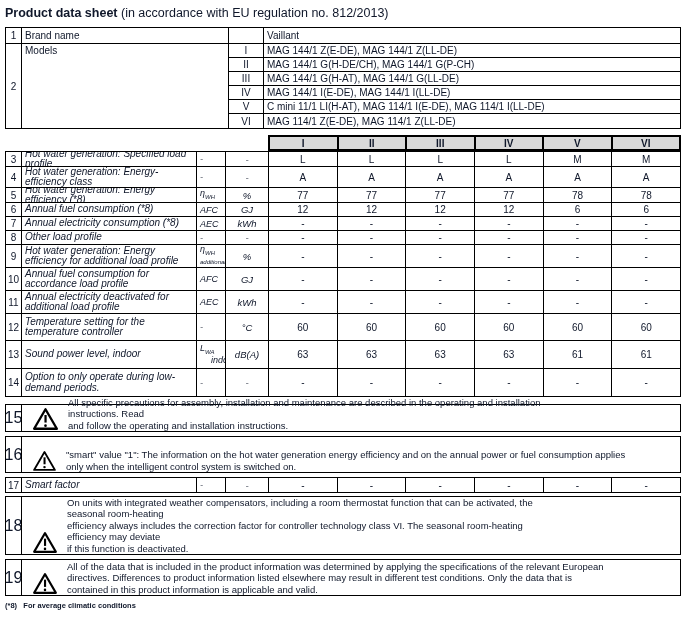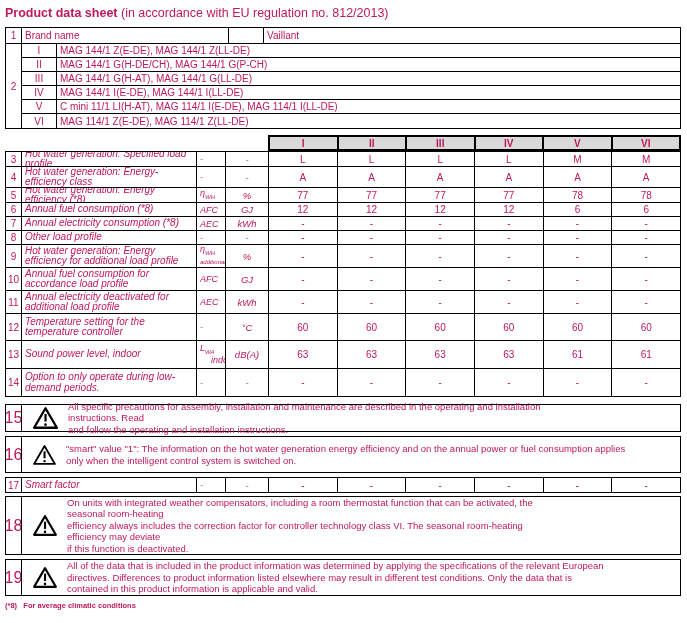--- a/index.html
+++ b/index.html
@@ -1,18 +1,18 @@
 <!DOCTYPE html>
 <html><head>
 <meta charset="utf-8">
 <style>
   * { box-sizing: border-box; margin: 0; padding: 0; }
   html,body { background: #fff; }
   .page {
-    width: 687px; height: 623px; background: #ffffff; color: #be185d;
+    width: 687px; height: 623px; background: #ffffff; color: #0f172a;
     font-family: "Liberation Sans", sans-serif; position: relative; overflow: hidden;
   }
   .title { margin: 6px 0 0 5px; font-size: 12.5px; }
   .title .t-bold { font-weight: bold; }
 
   
   .c { border-right: 1px solid #000; overflow: hidden; display: flex; align-items: center; }
   .c.last { border-right: none; }
 
   
@@ -47,21 +47,21 @@
   .cell-sym { width: 29px; padding-left: 3px; flex: none; font-style: italic; font-size: 9px; }
   .cell-unit { width: 43px; justify-content: center; flex: none; font-style: italic; font-size: 9.5px; }
   .cell-val { flex: 1; justify-content: center; }
   .symwrap { display: block; line-height: 9px; }
   .symwrap sub { font-size: 6px; }
   .sym2 { display: block; font-size: 6px; font-style: italic; }
   .sym2-lg { display: block; font-size: 9px; font-style: italic; margin-left: 11px; }
 
   
   .noteblock { margin-left: 5px; width: 676px; border: 1px solid #000; display: flex; }
-  .notebody { flex: 1; display: flex; align-items: center; }
+  .notebody { flex: 1; display: flex; align-items: flex-end; }
   .warnicon { margin-left: 10px; flex: none; display: flex; align-items: center; }
   .notetext { margin-left: 9px; font-size: 9.5px; line-height: 11.5px; white-space: pre-line; }
 
   
   .h14{height:14px}.h15{height:15px}.h21{height:21px}.h23{height:23px}
   .h27{height:27px}.h28{height:28px}.h37{height:37px}.h38{height:28px}.h59{height:59px}
 
   .mt7{margin-top:7px}.mt4{margin-top:4px}.mt3{margin-top:3px}
 
   .footnote { margin: 5px 0 0 5px; font-size: 7.5px; font-weight: bold; white-space: pre; }
@@ -77,20 +77,21 @@
 
   <div class="toptable">
     <div class="trow brandrow">
       <div class="c cell-num">1</div>
       <div class="c cell-lbl-top">Brand name</div>
       <div class="c cell-mid"></div>
       <div class="c cell-val-top last">Vaillant</div>
     </div>
     <div class="trow modelsrow">
       <div class="c cell-num">2</div>
+      <div class="c cell-lbl-top">Models</div>
       <div class="modelstack">
         <div class="mdlrow">
           <div class="c cell-mid">I</div>
           <div class="c cell-val-top last">MAG 144/1 Z(E-DE), MAG 144/1 Z(LL-DE)</div>
         </div>
         <div class="mdlrow">
           <div class="c cell-mid">II</div>
           <div class="c cell-val-top last">MAG 144/1 G(H-DE/CH), MAG 144/1 G(P-CH)</div>
         </div>
         <div class="mdlrow">

